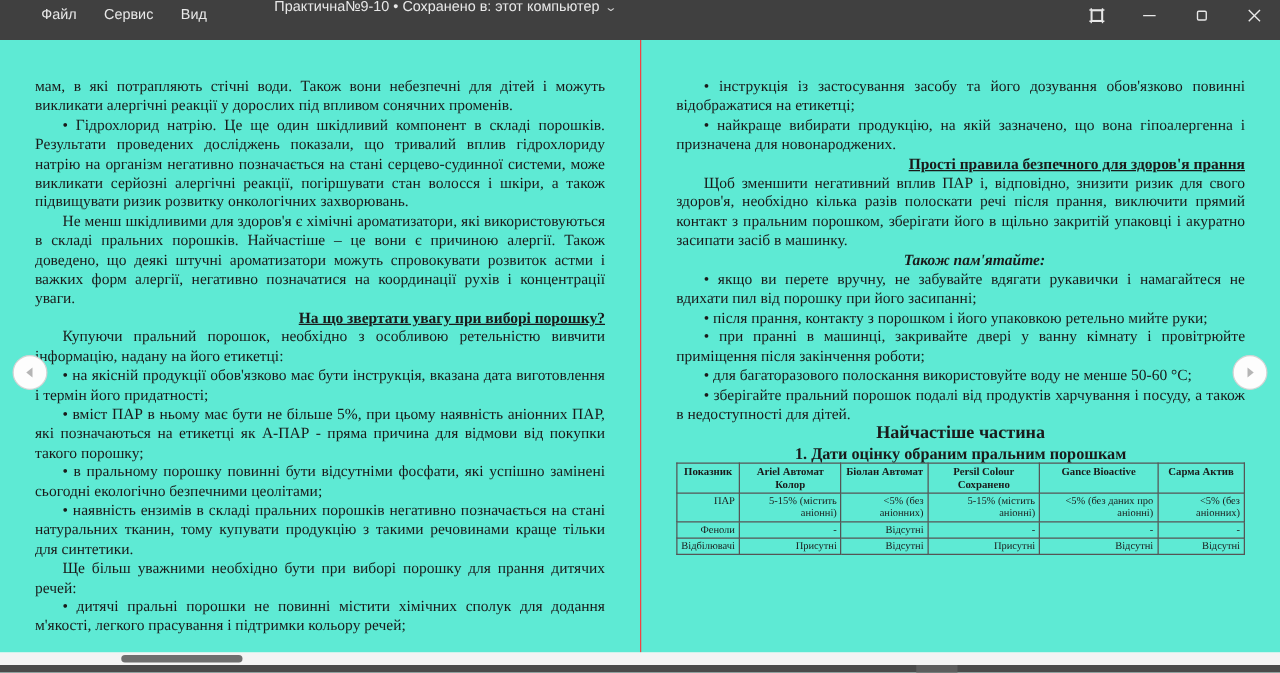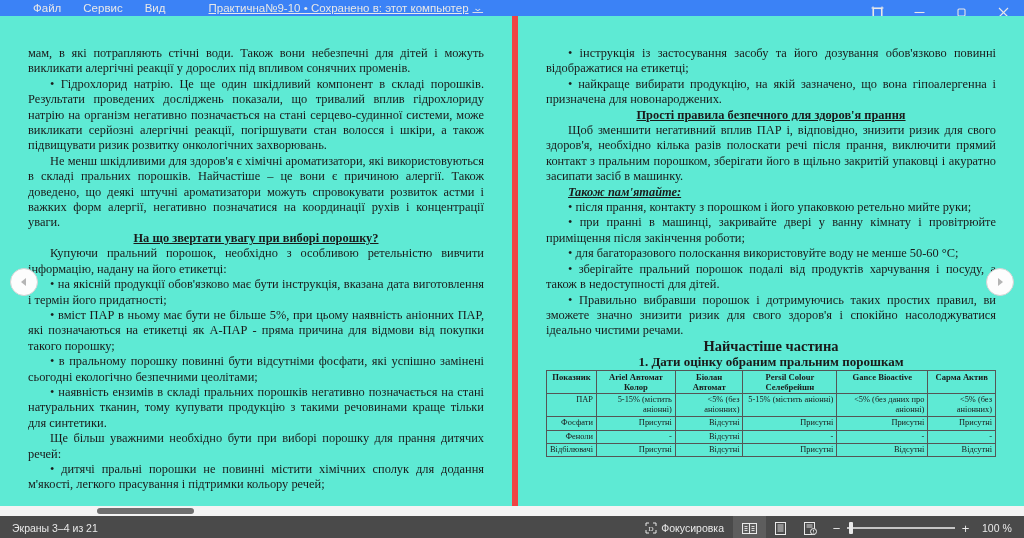--- a/index.html
+++ b/index.html
@@ -5,38 +5,37 @@
   * { box-sizing: border-box; margin: 0; padding: 0; }
   html, body {
     width: 1024px; height: 538px;
     overflow: hidden;
     background: #ffffff;
     font-family: "Liberation Sans", sans-serif;
   }
 
   
   #titlebar {
-    height: 16px; width: 100%;
-    background: #3b82f6;
-    display: flex; align-items: center;
+    height: 32px; width: 100%;
+    background: #404040;
+    display: flex; align-items: flex-start;
     color: #e8e8e8;
     font-size: 11.5px;
     position: relative;
     user-select: none;
   }
   .menu-item {
     padding: 0 11px; line-height: 24px; height: 24px;
     white-space: nowrap;
   }
   .menu-item:first-child { margin-left: 22px; }
   #doc-title-wrap {
     display: flex; align-items: center; gap: 5px;
-    margin-left: 32px;
+    margin-left: 43px;
     white-space: nowrap;
-    text-decoration: underline;
   }
   #doc-title-wrap .chev { font-size: 9px; opacity: .9; transform: scaleX(1.4); display:inline-block; }
   #win-controls {
     position: absolute; right: 0; top: 0; height: 24px;
     display: flex; align-items: center;
   }
   .win-btn {
     width: 42px; height: 24px;
     display: flex; align-items: center; justify-content: center;
     color: #e8e8e8;
@@ -52,44 +51,43 @@
   }
   #pages {
     display: flex;
     width: 1024px; height: 490px;
   }
   .page {
     width: 512px; height: 490px;
     padding: 30px 28px 10px 28px;
     position: relative;
   }
-  .page.right { border-left: 6px solid #ef4444; }
+  .page.right { border-left: 1px solid #ef4444; }
 
   .txt {
     font-family: "Liberation Serif", serif;
     font-size: 12.4px;
     line-height: 15.4px;
     text-align: justify;
     color: #1a1a1a;
     hyphens: manual;
   }
   .txt p { text-indent: 22px; margin: 0; }
   .txt p.noind { text-indent: 0; }
   .heading {
-    text-align: center;
+    text-align: right;
     font-weight: bold;
     text-decoration: underline;
     text-indent: 0 !important;
     margin: 1px 0 0 0;
   }
   .heading-italic {
-    text-align: left;
+    text-align: center;
     font-weight: bold;
     font-style: italic;
-    text-decoration: underline;
     text-indent: 22px !important;
     margin: 1px 0 0 0;
   }
   .bigheading {
     text-align: center;
     font-weight: bold;
     font-size: 14.5px;
     text-indent: 0 !important;
     margin: 9px 0 4px 0;
   }
@@ -248,56 +246,48 @@
       </div>
     </div>
 
     <div class="page right">
       <div class="txt">
         <p>• інструкція із застосування засобу та його дозування обов'язково повинні відображатися на етикетці;</p>
         <p>• найкраще вибирати продукцію, на якій зазначено, що вона гіпоалергенна і призначена для новонароджених.</p>
         <p class="heading">Прості правила безпечного для здоров'я прання</p>
         <p>Щоб зменшити негативний вплив ПАР і, відповідно, знизити ризик для свого здоров'я, необхідно кілька разів полоскати речі після прання, виключити прямий контакт з пральним порошком, зберігати його в щільно закритій упаковці і акуратно засипати засіб в машинку.</p>
         <p class="heading-italic">Також пам'ятайте:</p>
+        <p>• якщо ви перете вручну, не забувайте вдягати рукавички і намагайтеся не вдихати пил від порошку при його засипанні;</p>
         <p>• після прання, контакту з порошком і його упаковкою ретельно мийте руки;</p>
         <p>• при пранні в машинці, закривайте двері у ванну кімнату і провітрюйте приміщення після закінчення роботи;</p>
         <p>• для багаторазового полоскання використовуйте воду не менше 50-60 °C;</p>
         <p>• зберігайте пральний порошок подалі від продуктів харчування і посуду, а також в недоступності для дітей.</p>
-        <p>• Правильно вибравши порошок і дотримуючись таких простих правил, ви зможете значно знизити ризик для свого здоров'я і спокійно насолоджуватися ідеально чистими речами.</p>
         <p class="bigheading">Найчастіше частина</p>
         <p class="subheading">1. Дати оцінку обраним пральним порошкам</p>
       </div>
 
       <table class="grid">
         <thead>
           <tr>
             <th>Показник</th>
             <th>Ariel Автомат Колор</th>
             <th>Біолан Автомат</th>
-            <th>Persil Colour Селебрейшн</th>
+            <th>Persil Colour Сохранено</th>
             <th>Gance Bioactive</th>
             <th>Сарма Актив</th>
           </tr>
         </thead>
         <tbody>
           <tr>
             <td>ПАР</td>
             <td>5-15% (містить аніонні)</td>
             <td>&lt;5% (без аніонних)</td>
             <td>5-15% (містить аніонні)</td>
             <td>&lt;5% (без даних про аніонні)</td>
             <td>&lt;5% (без аніонних)</td>
-          </tr>
-          <tr>
-            <td>Фосфати</td>
-            <td>Присутні</td>
-            <td>Відсутні</td>
-            <td>Присутні</td>
-            <td>Присутні</td>
-            <td>Присутні</td>
           </tr>
           <tr>
             <td>Феноли</td>
             <td>-</td>
             <td>Відсутні</td>
             <td>-</td>
             <td>-</td>
             <td>-</td>
           </tr>
           <tr>

